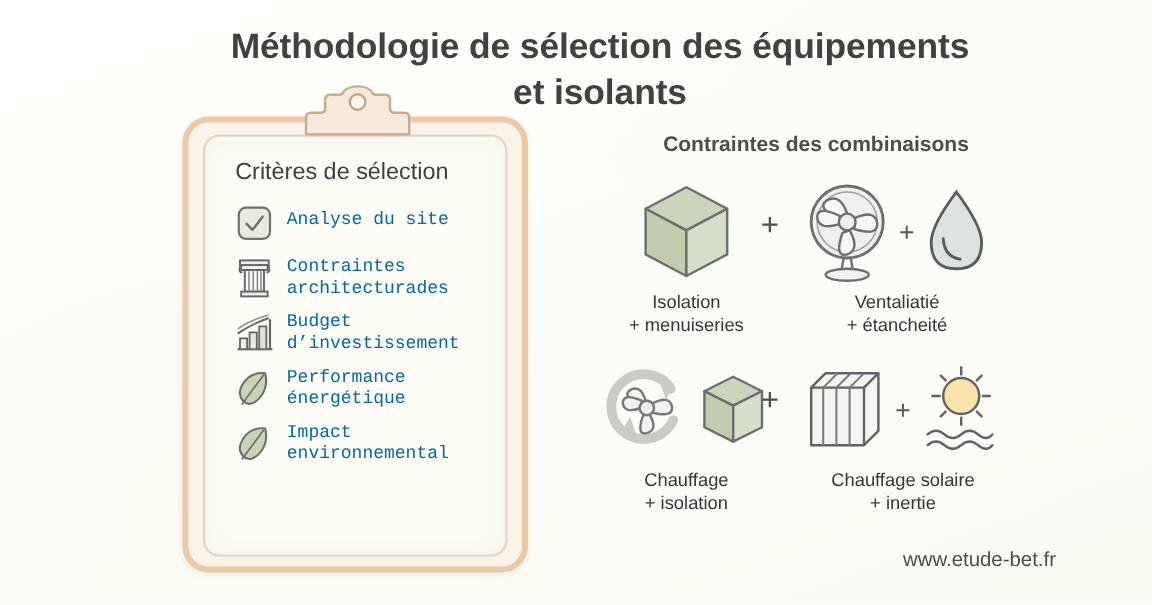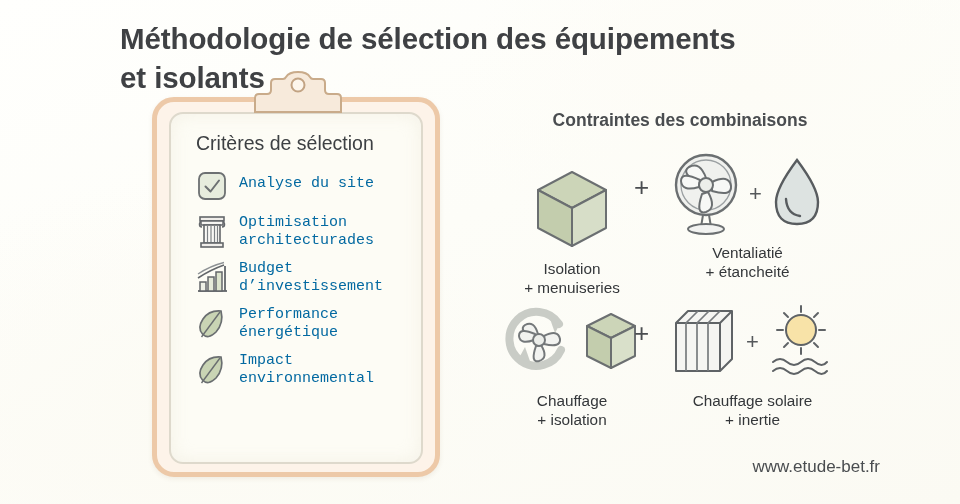--- a/index.html
+++ b/index.html
@@ -17,21 +17,21 @@
       radial-gradient(ellipse 420px 300px at 78% 18%, #fdfcf6 0%, rgba(253,252,246,0) 70%),
       radial-gradient(ellipse 500px 360px at 20% 85%, #fcfbf4 0%, rgba(252,251,244,0) 70%),
       linear-gradient(160deg, #fffffd 0%, #fdfdf8 45%, #fbfaf3 100%);
   }
 
   
   .title {
     position: absolute;
     left: 120px; top: 20px;
     width: 760px;
-    text-align: left;
+    text-align: center;
     font-size: 29.5px;
     font-weight: 700;
     line-height: 1.32;
     color: #3f4144;
     letter-spacing: -0.1px;
   }
   .title .l2 { display: block; }
 
   
   .clipboard {
@@ -133,21 +133,21 @@
     margin-top: 4px;
     white-space: pre-line;
   }
   .plus-big {
     position: absolute;
     font-size: 26px;
     color: #4a4d50;
     font-weight: 400;
   }
 
-  #c1 { left: 497px; top: 164px; width: 150px; }
+  #c1 { left: 497px; top: 148px; width: 150px; }
   #c2 { left: 660px; top: 148px; width: 175px; }
   #c3 { left: 497px; top: 296px; width: 150px; }
   #c4 { left: 660px; top: 296px; width: 185px; }
   #p1 { left: 634px; top: 172px; }
   #p2 { left: 634px; top: 318px; }
 
   .footer {
     position: absolute;
     left: 660px; top: 457px;
     width: 220px;
@@ -201,21 +201,21 @@
         <path d="M26 8 q2.5 1 2.5 3.5 Q28.5 14 26 14" fill="none" stroke="#63666a" stroke-width="1.5"></path>
         <rect x="5" y="8" width="22" height="4" fill="#f6f5f2" stroke="#63666a" stroke-width="1.5"></rect>
         <rect x="8" y="12" width="16" height="18" fill="#faf9f6" stroke="#63666a" stroke-width="1.6"></rect>
         <line x1="11.5" y1="13" x2="11.5" y2="29" stroke="#7c8084" stroke-width="1.2"></line>
         <line x1="15" y1="13" x2="15" y2="29" stroke="#7c8084" stroke-width="1.2"></line>
         <line x1="18.5" y1="13" x2="18.5" y2="29" stroke="#7c8084" stroke-width="1.2"></line>
         <line x1="21.5" y1="13" x2="21.5" y2="29" stroke="#7c8084" stroke-width="1.2"></line>
         <rect x="5" y="30" width="22" height="4" fill="#f0eeea" stroke="#63666a" stroke-width="1.6"></rect>
       </svg>
     </span>
-    <span class="crit-label">Optimisation
+    <span class="crit-label">Contraintes
 architecturades</span>
   </div>
 
   <div class="crit-row two">
     <span class="crit-ico">
       <svg width="36" height="34" viewBox="0 0 36 34">
         <line x1="4" y1="30" x2="33" y2="30" stroke="#63666a" stroke-width="1.8"></line>
         <line x1="31" y1="5" x2="31" y2="30" stroke="#63666a" stroke-width="1.8"></line>
         <rect x="6" y="21" width="6" height="9" fill="#eef0e6" stroke="#63666a" stroke-width="1.5"></rect>
         <rect x="14" y="16" width="6" height="14" fill="#e6ead9" stroke="#63666a" stroke-width="1.5"></rect>

